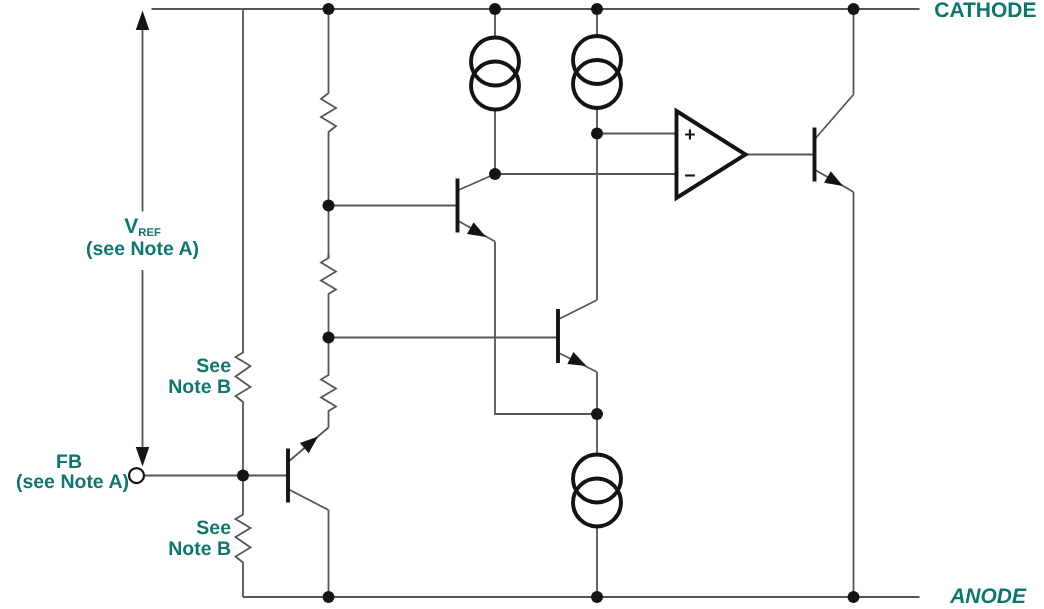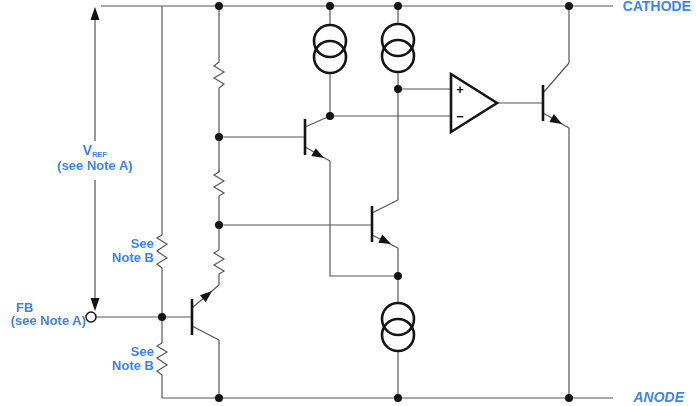--- a/index.html
+++ b/index.html
@@ -9,32 +9,32 @@
     height: 406px;
     background: #ffffff;
     font-family: "Liberation Sans", sans-serif;
     overflow: hidden;
   }
   #schematic-svg { position: absolute; left: 0; top: 0; }
   .label {
     position: absolute;
     font-family: "Liberation Sans", sans-serif;
     font-weight: bold;
-    color: #3b82f6;
+    color: #0f766e;
     font-size: 13px;
     line-height: 13.5px;
     white-space: nowrap;
   }
   .terminal-label { font-size: 14px; }
   #cathode-label { top: 0px;   right: 5px;  }
   #anode-label   { top: 391px; right: 12px; font-style: italic; }
   #vref-label    { top: 144px; left: 35px; width: 120px; text-align: center; font-size: 14px; }
   #vref-label .sub { font-size: 7.5px; position: relative; top: 2px; letter-spacing: 0; }
   #vref-note     { top: 159px; left: 35px; width: 120px; text-align: center; }
-  #fb-label      { top: 301px; left: 16px;  width: 84px; text-align: left; }
+  #fb-label      { top: 301px; left: 4px;  width: 84px; text-align: center; }
   #fb-note       { top: 314px; left: 0px;  width: 86px; text-align: right; }
   #noteb-upper   { top: 237px; left: 58px; width: 96px; text-align: right; }
   #noteb-lower   { top: 345px; left: 58px; width: 96px; text-align: right; }
   .opamp-sign {
     font-family: "Liberation Sans", sans-serif;
     font-weight: bold;
     font-size: 13px;
     fill: #141414;
   }
 </style>

